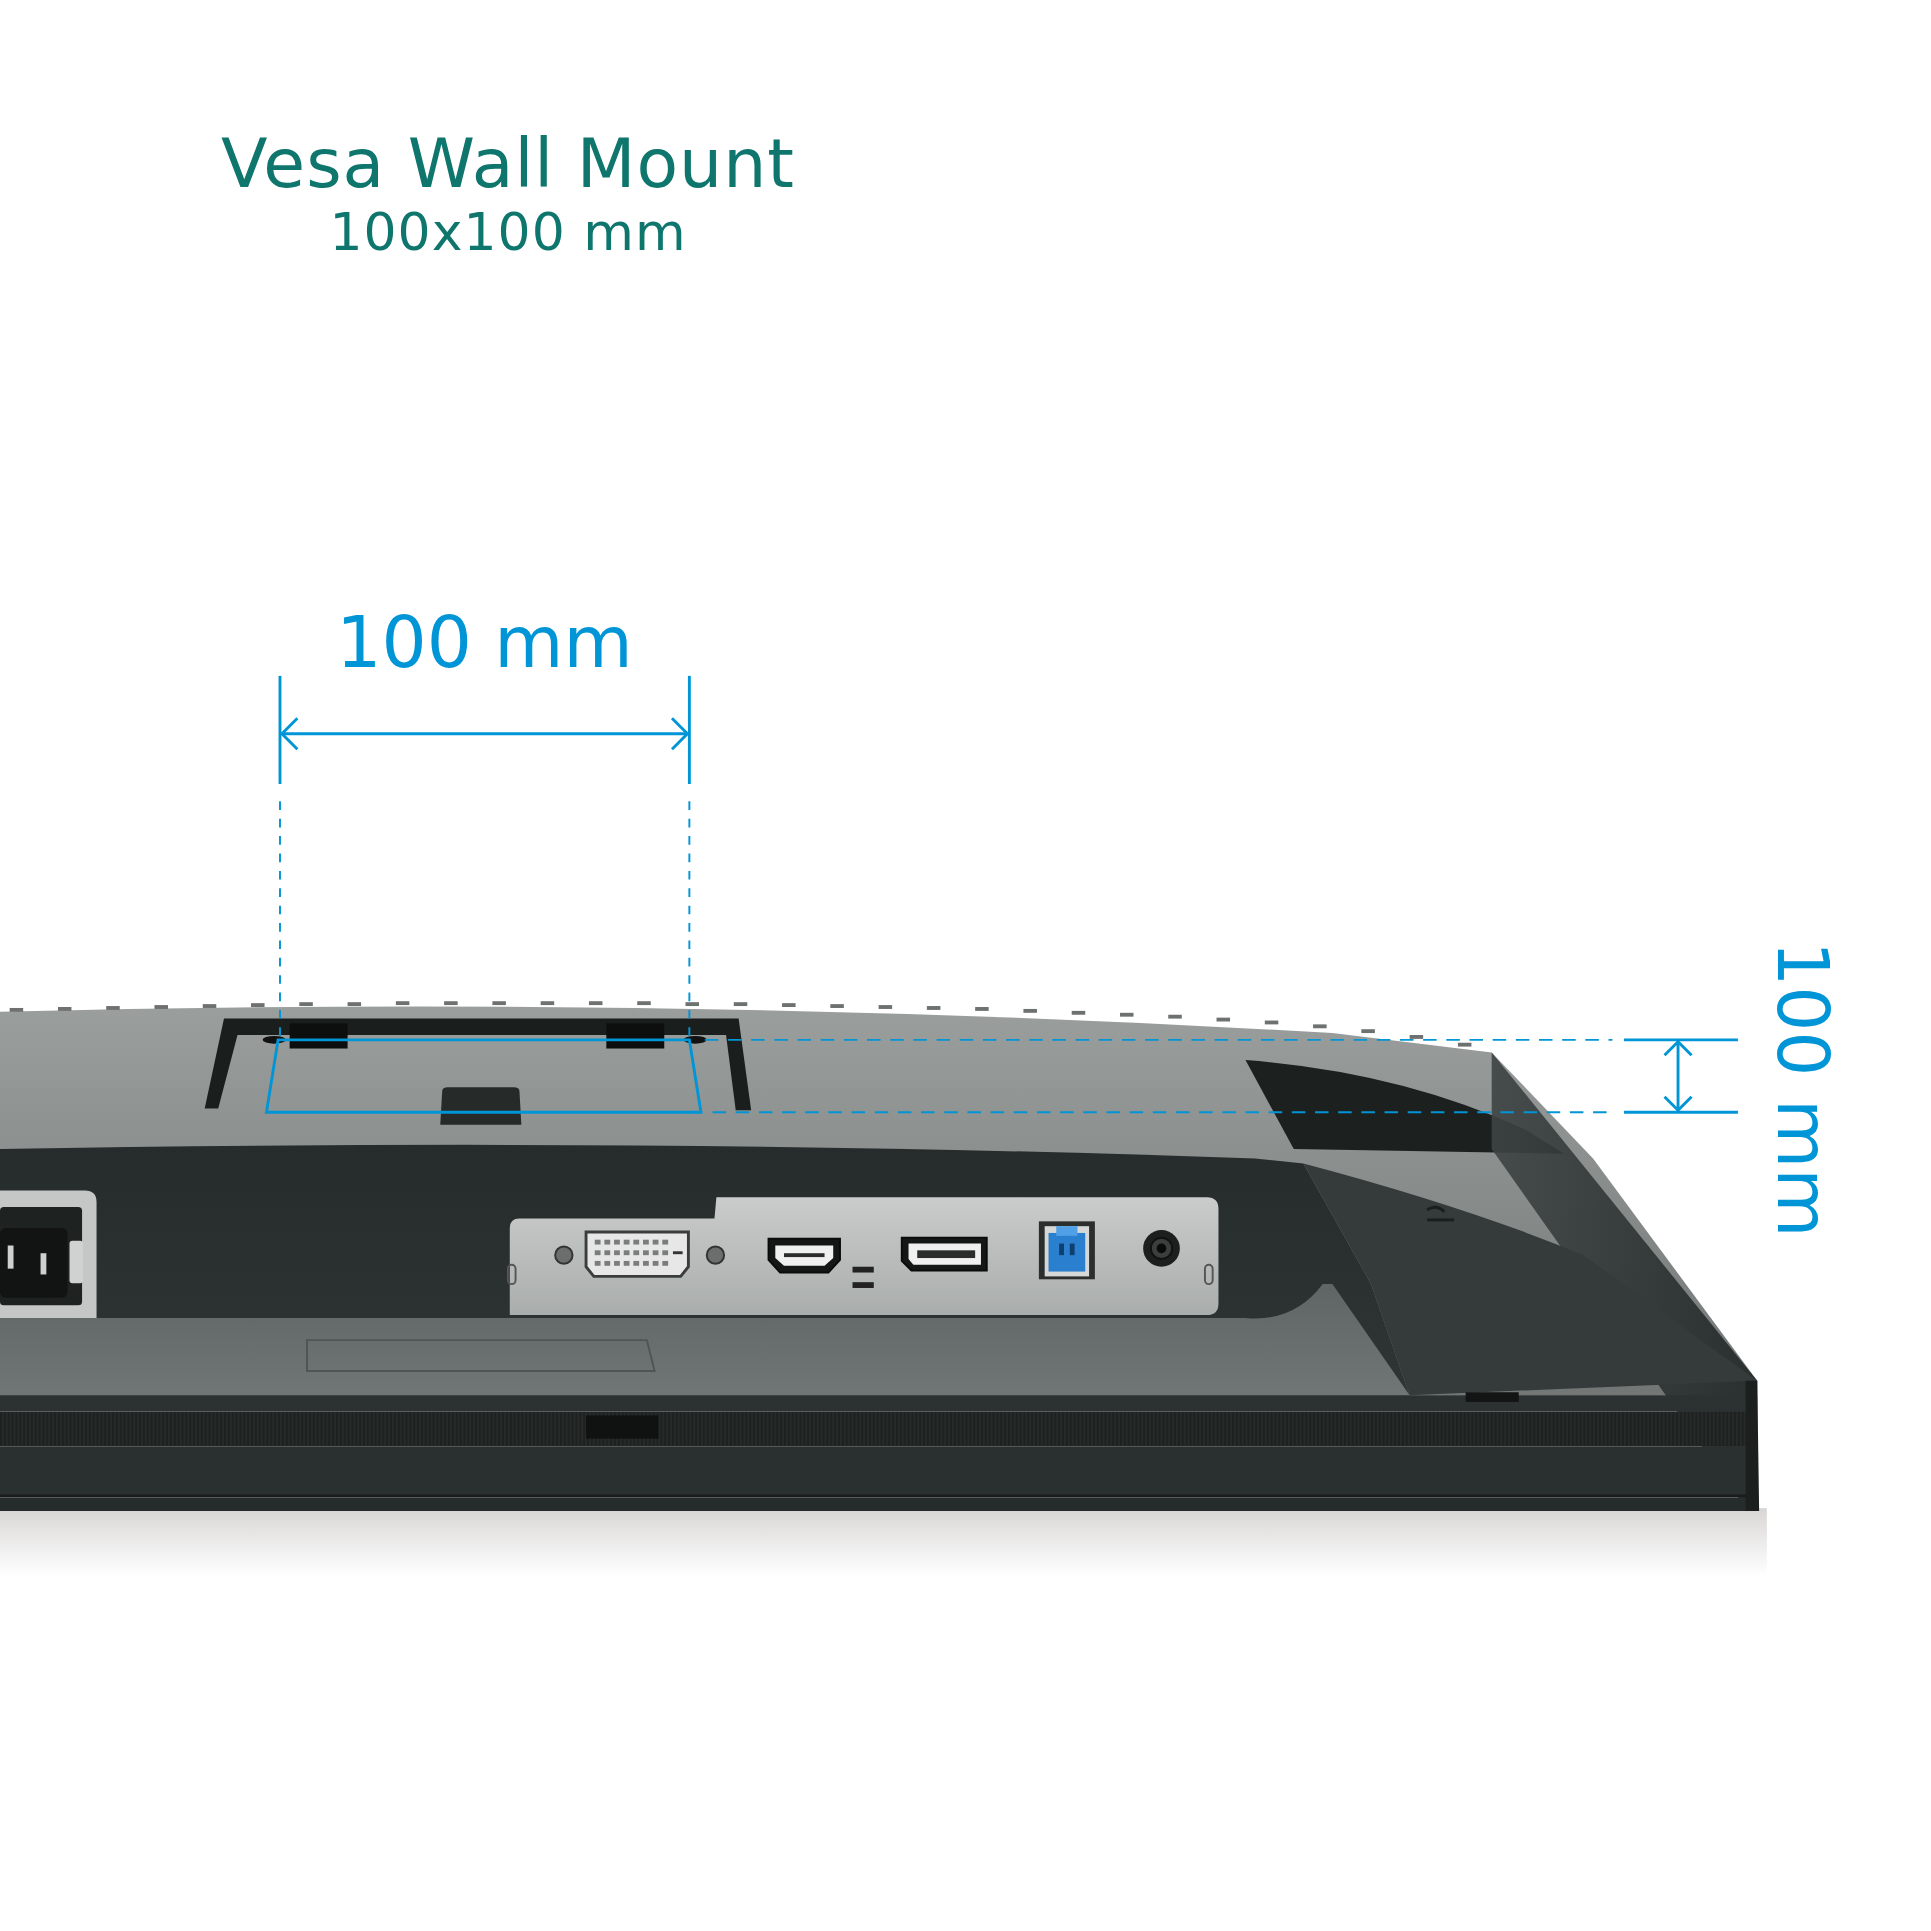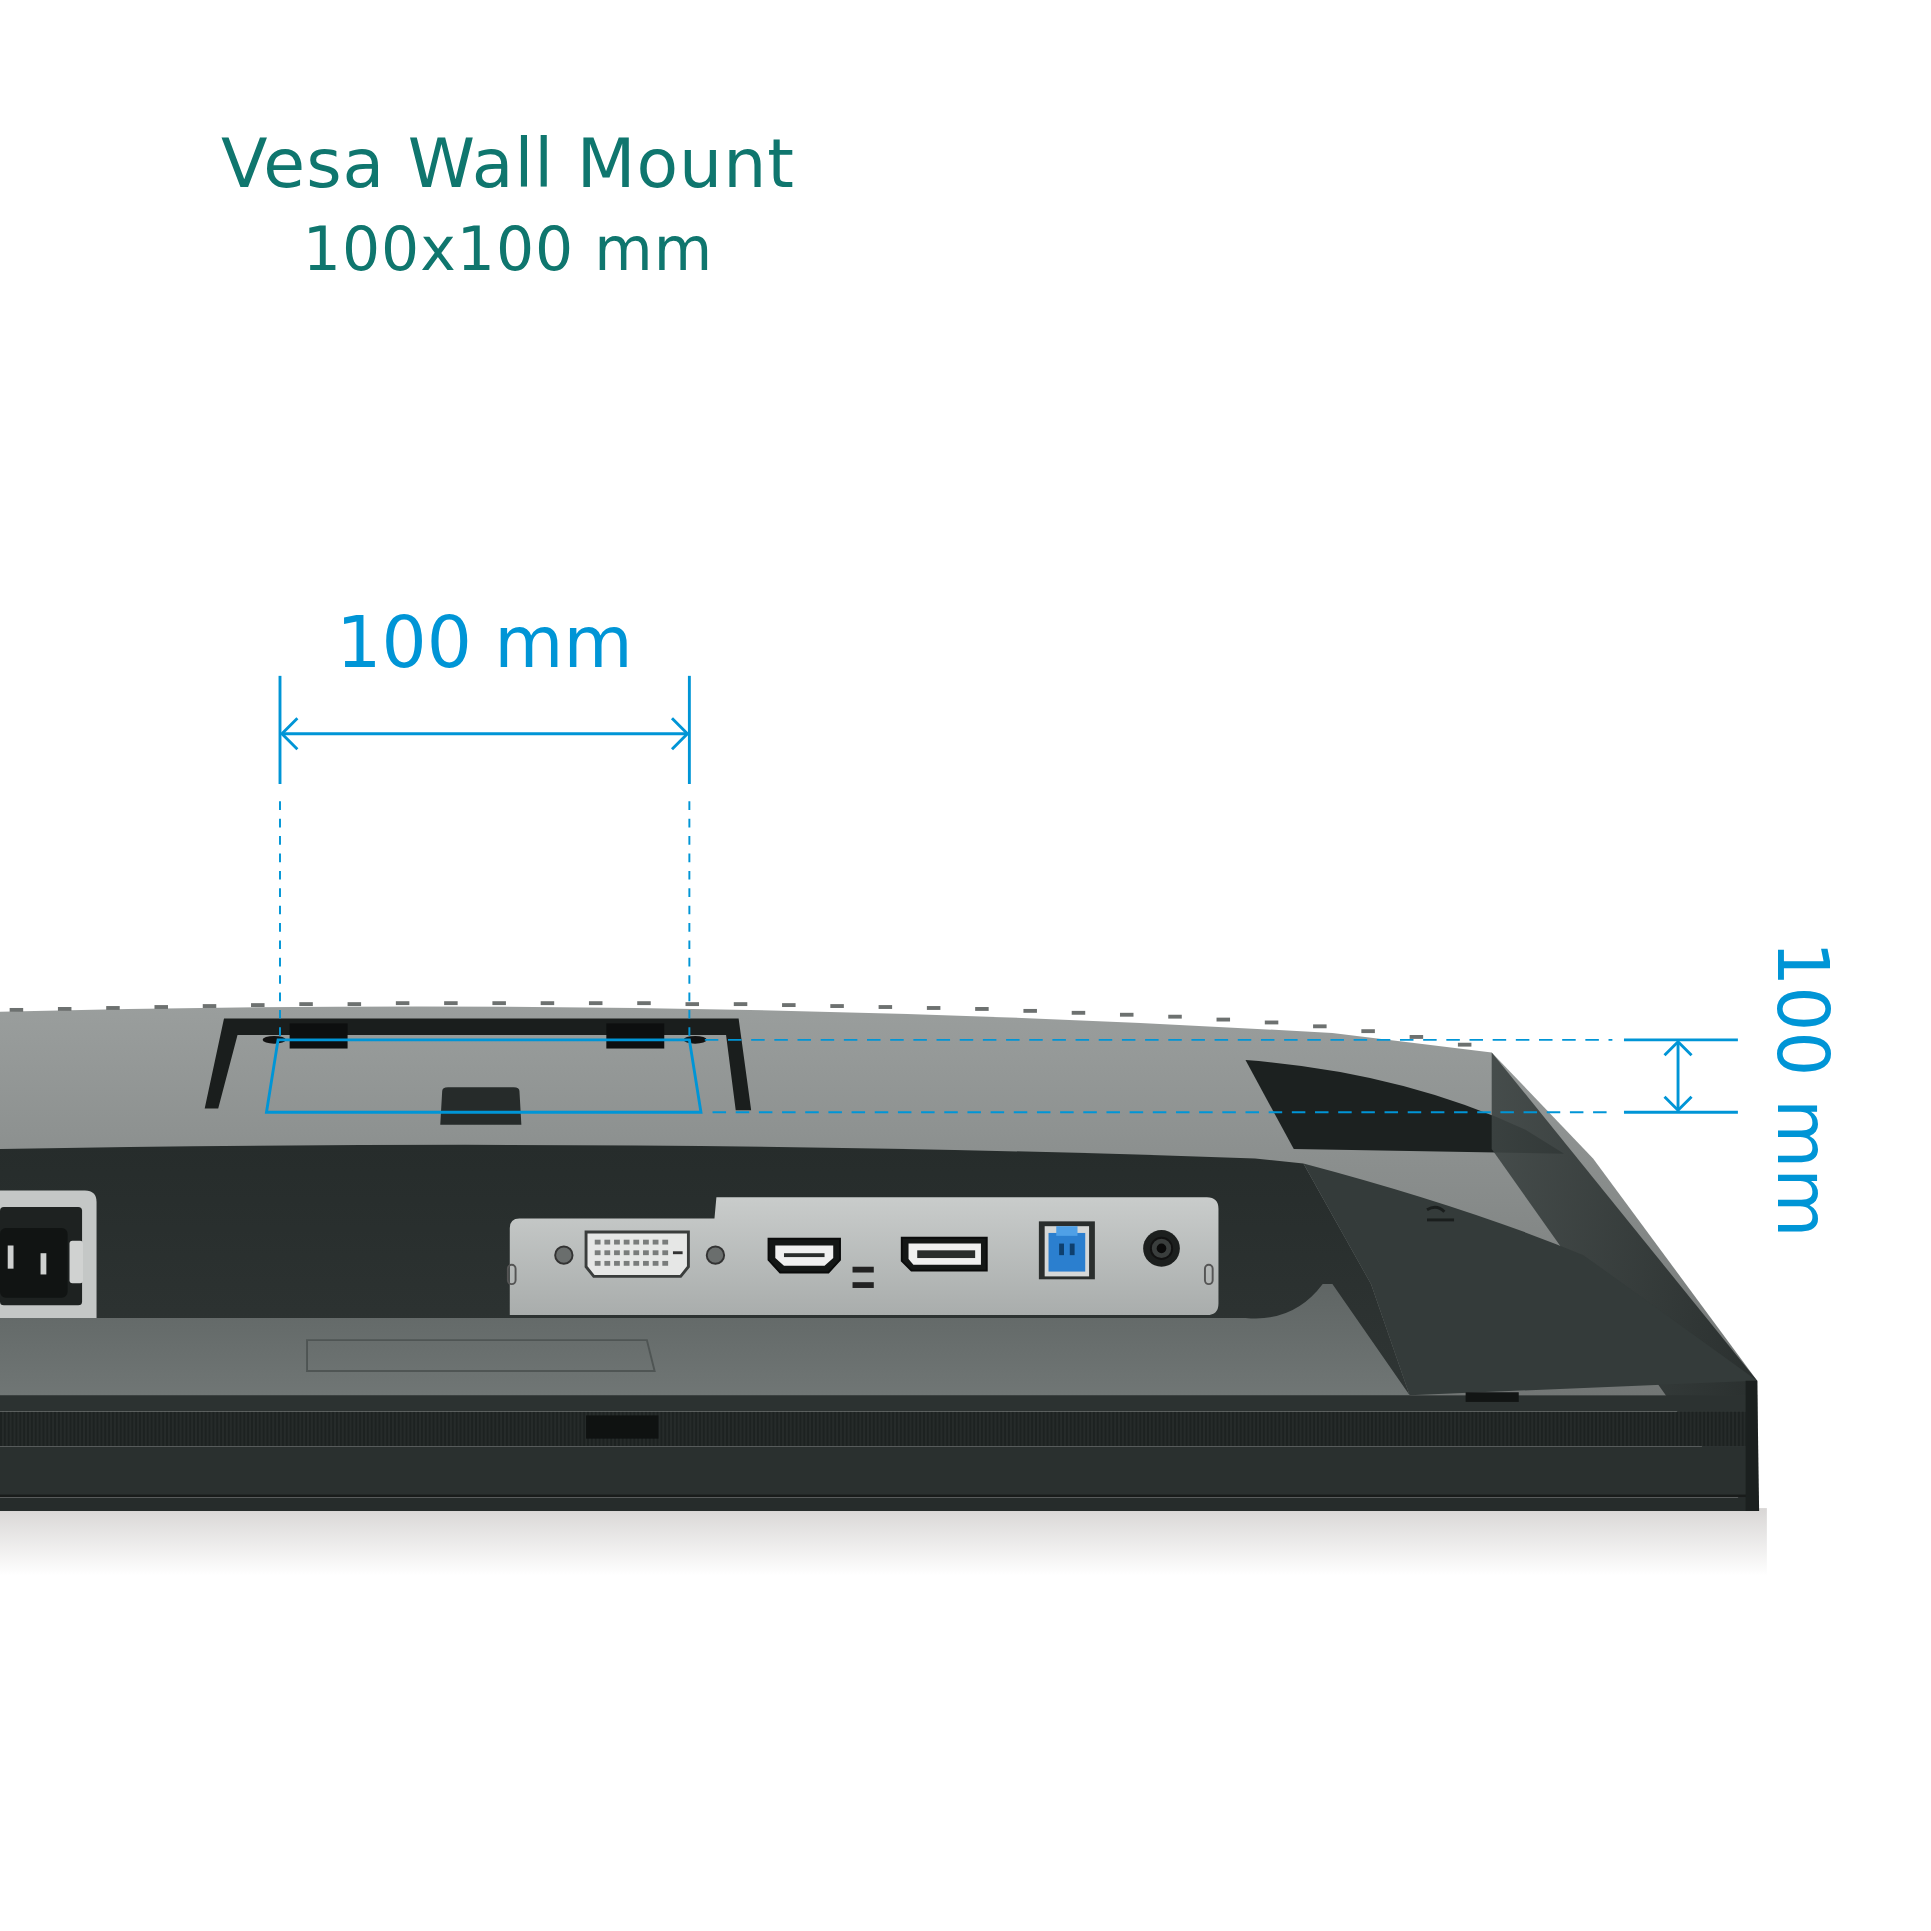--- a/index.html
+++ b/index.html
@@ -1,19 +1,19 @@
 <!DOCTYPE html>
 <html><head>
 <meta charset="utf-8">
 <style>
   html, body { margin:0; padding:0; background:#ffffff; }
   body { width:1931px; height:1931px; position:relative; overflow:hidden; font-family:"DejaVu Sans", sans-serif; }
   .title { position:absolute; left:0; width:960px; text-align:center; color:#0f766e; font-family:"DejaVu Sans", sans-serif; font-weight:400; letter-spacing:1px;margin-left:28px; }
   .title.l1 { top:124px; font-size:68px; }
-  .title.l2 { top:214px; font-size:60px; }
+  .title.l2 { top:202px; font-size:52px; }
   .dim-label { position:absolute; color:#0095d6; font-family:"DejaVu Sans", sans-serif; font-weight:400; }
   .dim-h { left:280px; width:409px; top:601px; font-size:71px; text-align:center; }
   .dim-v { left:1767px; top:941px; width:270px; height:77px; font-size:71px; transform-origin:0 0; transform:translate(77px,0) rotate(90deg); white-space:nowrap; }
   svg.overlay { position:absolute; left:0; top:0; width:1931px; height:1931px; pointer-events:none; }
   .monitor { position:absolute; left:0; top:0; width:1931px; height:1931px; }
 </style>
 </head>
 <body>
 
 <div class="title l1">Vesa Wall Mount</div>

